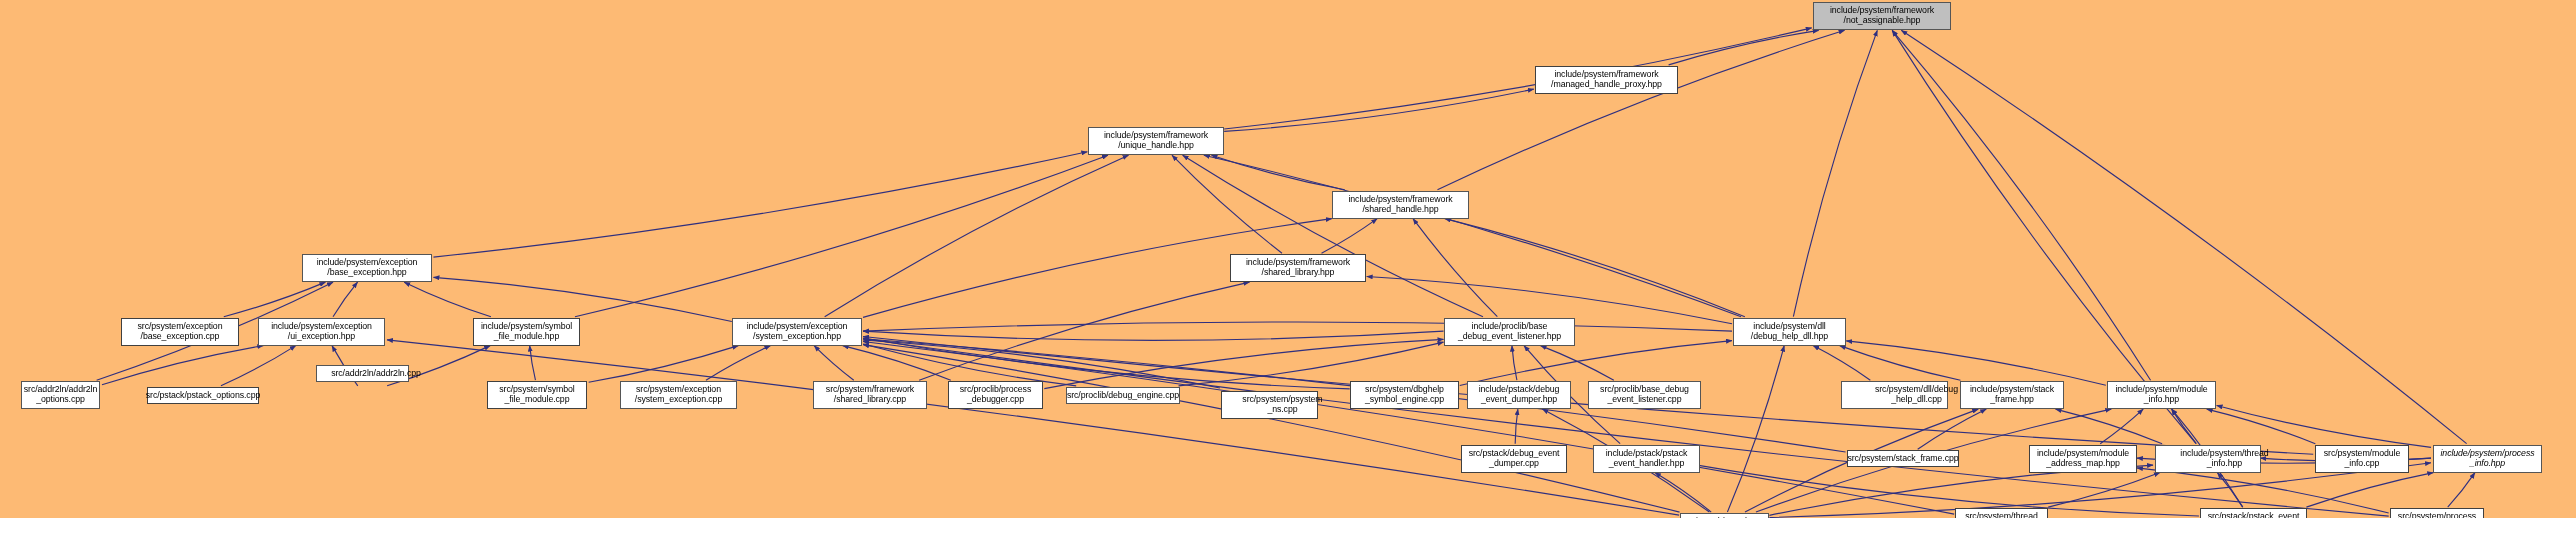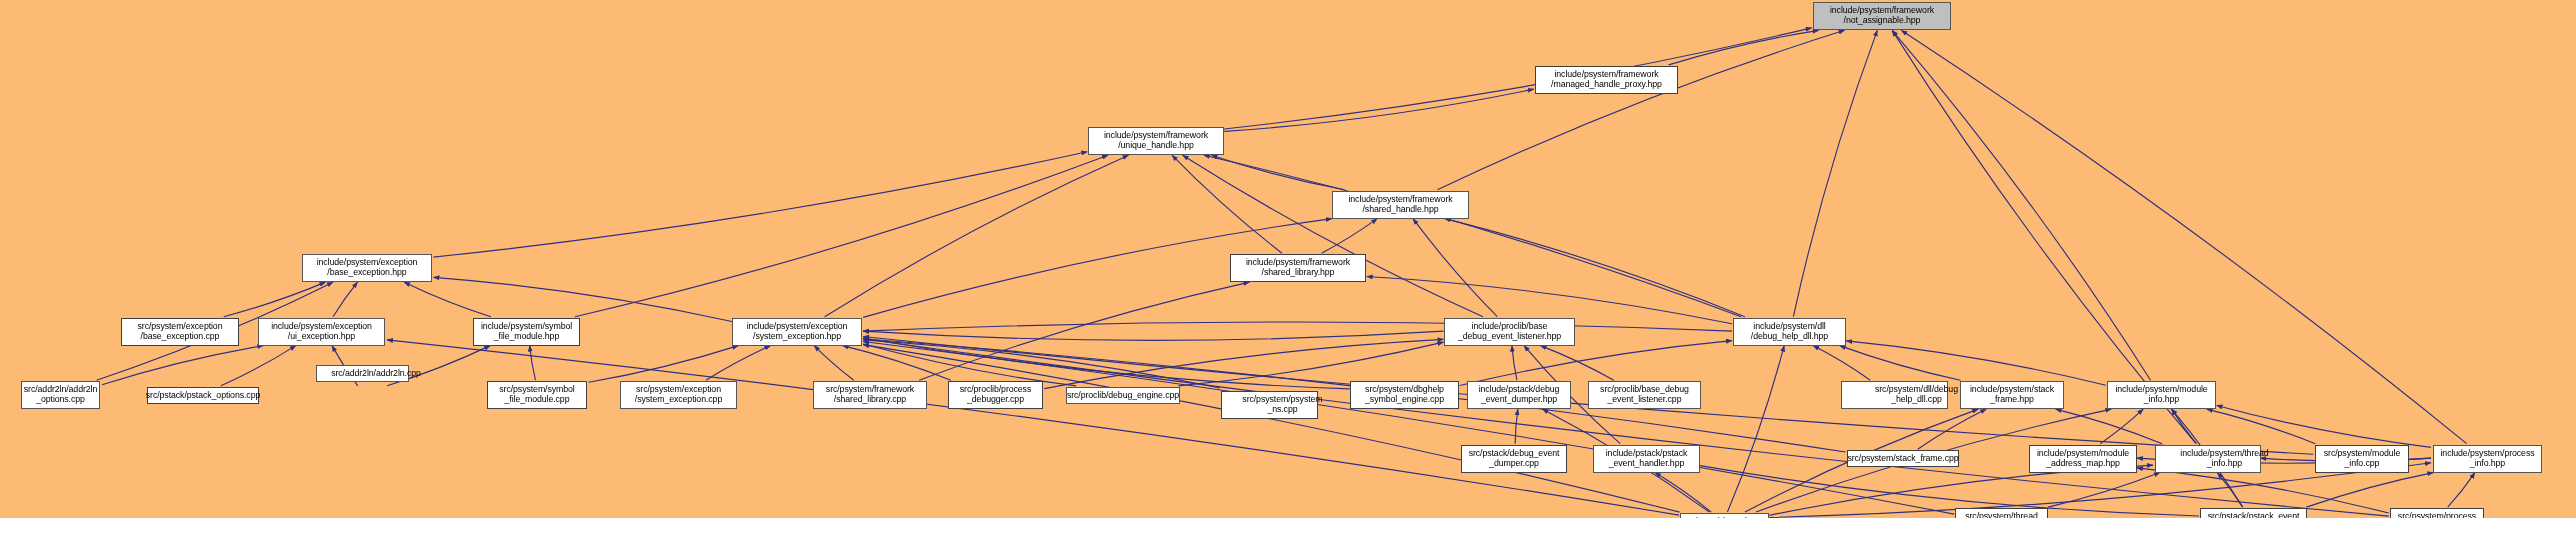--- a/index.html
+++ b/index.html
@@ -192,21 +192,21 @@
 _dumper.cpp</div>
     <div class="node thick" title="include/pstack/pstack_event_handler.hpp" style="left: 1581px; top: 445px; width: 107px; height: 27.5px; margin-left: 12px;">include/pstack/pstack
 _event_handler.hpp</div>
     <div class="node" title="src/psystem/stack_frame.cpp" style="left: 1847px; top: 450px; width: 112px; height: 17px;">src/psystem/stack_frame.cpp</div>
     <div class="node" title="include/psystem/module_address_map.hpp" style="left: 2029px; top: 445px; width: 108px; height: 27.5px;">include/psystem/module
 _address_map.hpp</div>
     <div class="node thick" title="include/psystem/thread_info.hpp" style="left: 2155px; top: 445px; width: 106px; height: 27.5px; padding-left: 35px;">include/psystem/thread
 _info.hpp</div>
     <div class="node" title="src/psystem/module_info.cpp" style="left: 2315px; top: 445px; width: 94px; height: 27.5px;">src/psystem/module
 _info.cpp</div>
-    <div class="node thick" title="include/psystem/process_info.hpp" style="left: 2433px; top: 445px; width: 109px; height: 27.5px;">include/psystem/process
+    <div class="node thick" title="include/psystem/process_info.hpp" style="left: 2433px; top: 445px; width: 109px; height: 27.5px; font-style: italic;">include/psystem/process
 _info.hpp</div>
     <div class="node thick" title="src/pstack/pstack.cpp" style="left: 1680px; top: 513px; width: 89px; height: 17px;">src/pstack/pstack.cpp</div>
     <div class="node" title="src/psystem/thread_info.cpp" style="left: 1955px; top: 508px; width: 93px; height: 27.5px;">src/psystem/thread
 _info.cpp</div>
     <div class="node" title="src/pstack/pstack_event_handler.cpp" style="left: 2200px; top: 508px; width: 107px; height: 27.5px; text-align: right;">src/pstack/pstack_event
 _handler.cpp</div>
     <div class="node" title="src/psystem/process_info.cpp" style="left: 2390px; top: 508px; width: 94px; height: 27.5px; text-decoration: underline;">src/psystem/process
 _info.cpp</div>
   </div>
 

